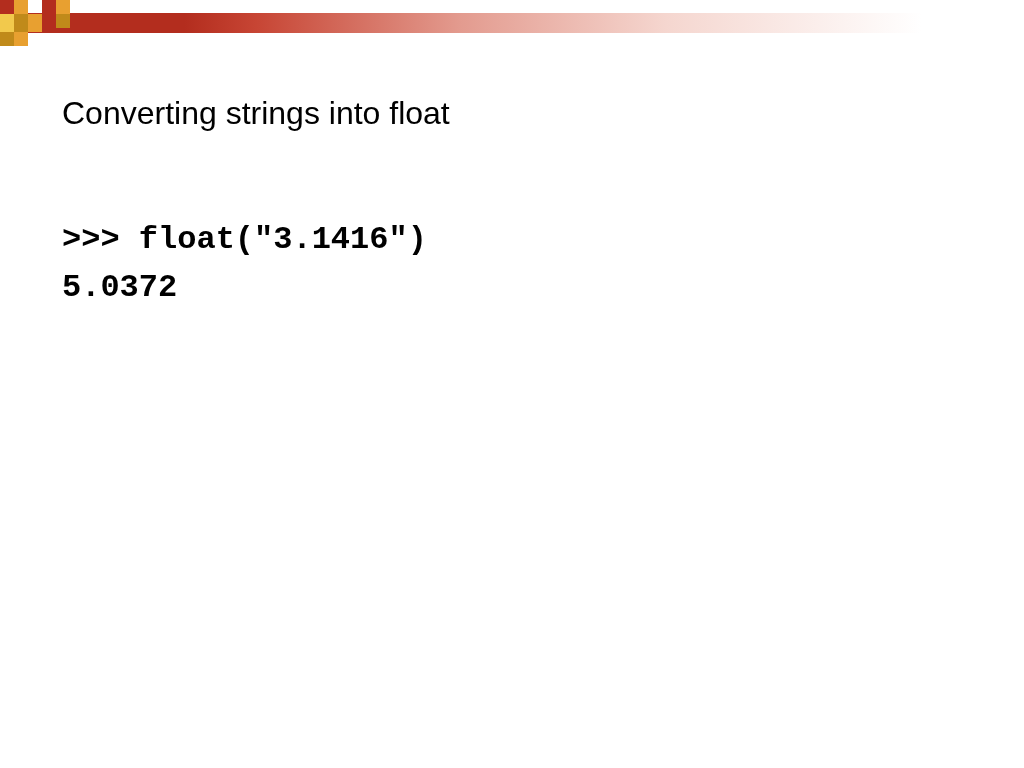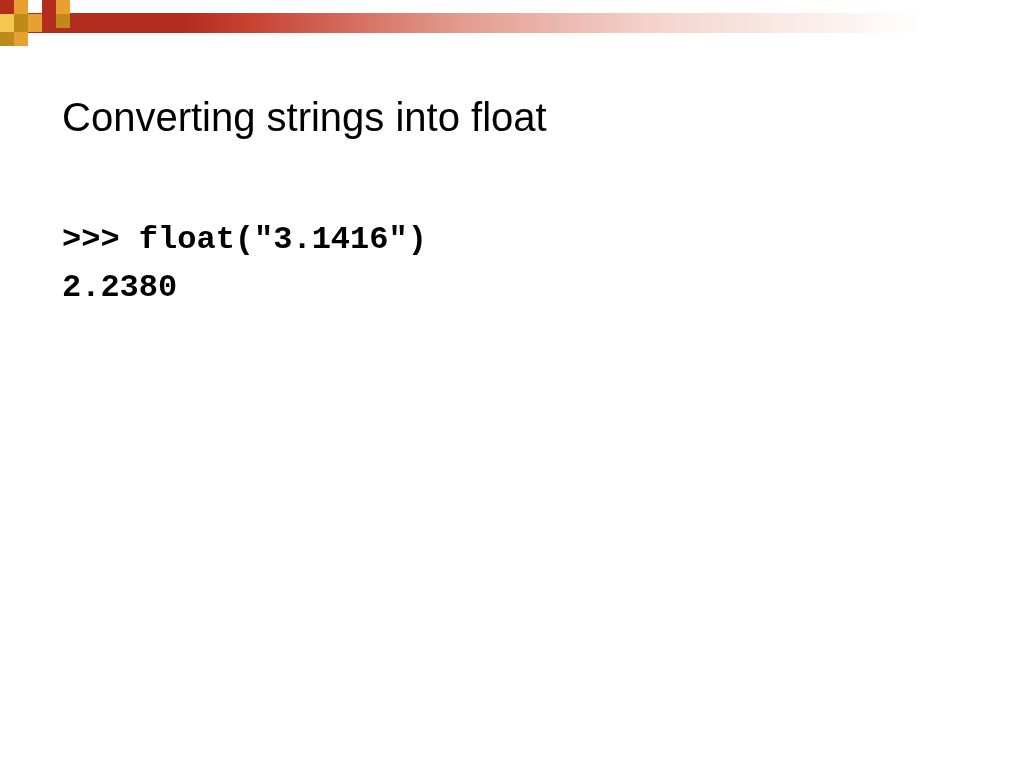--- a/index.html
+++ b/index.html
@@ -30,21 +30,21 @@
       width: 80px;
       height: 50px;
     }
     .px {
       position: absolute;
     }
     .slide-title {
       position: absolute;
       top: 95px;
       left: 62px;
-      font-size: 40px;
+      font-size: 32px;
       font-weight: 400;
       color: #000000;
       letter-spacing: 0px;
     }
     .code-block {
       position: absolute;
       top: 216px;
       left: 62px;
       font-family: Consolas, 'Courier New', monospace;
       font-size: 32px;
@@ -71,14 +71,14 @@
   <div class="px" style="left:14px; top:14px; width:14px; height:18px; background:#c08a1a;"></div>
   <div class="px" style="left:28px; top:14px; width:14px; height:18px; background:#e8a030;"></div>
   <div class="px" style="left:0px; top:32px; width:14px; height:14px; background:#c08a1a;"></div>
   <div class="px" style="left:14px; top:32px; width:14px; height:14px; background:#e8a030;"></div>
 </div>
 
 <h1 class="slide-title">Converting strings into float</h1>
 
 <div class="code-block">
   <span class="code-line">&gt;&gt;&gt; float("3.1416")</span>
-  <span class="code-line">2.2380</span>
+  <span class="code-line">5.0372</span>
 </div>
 
 </body></html>

